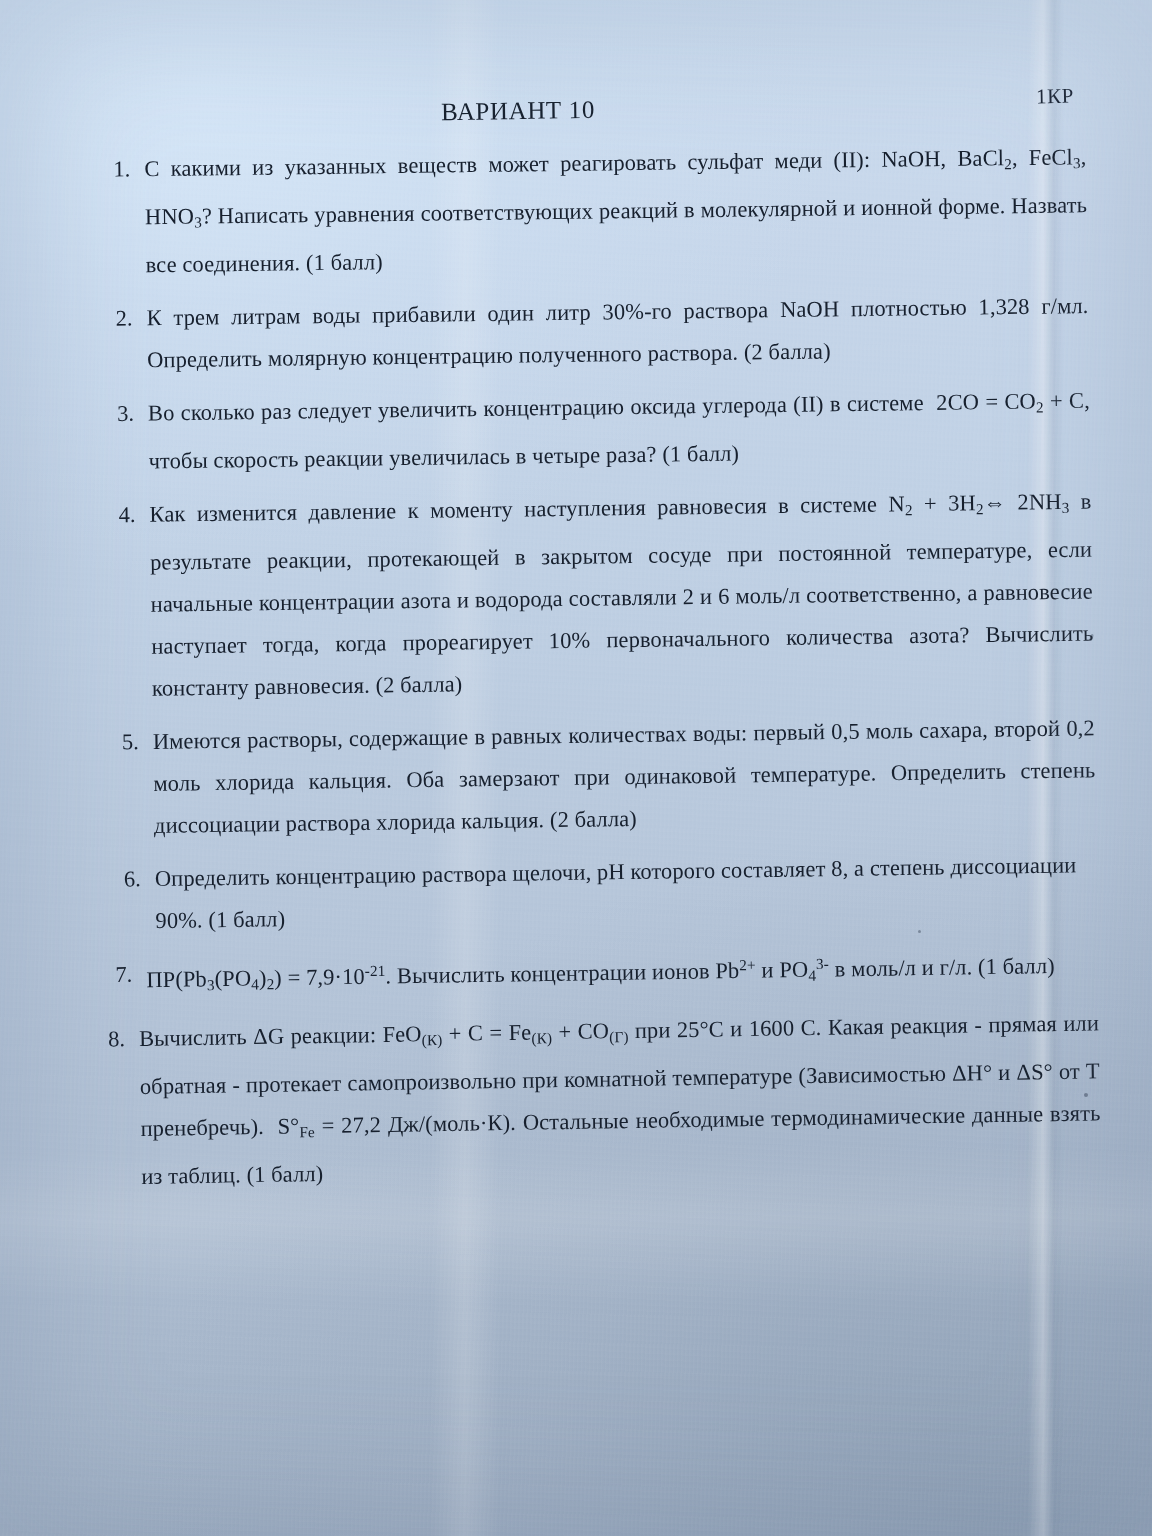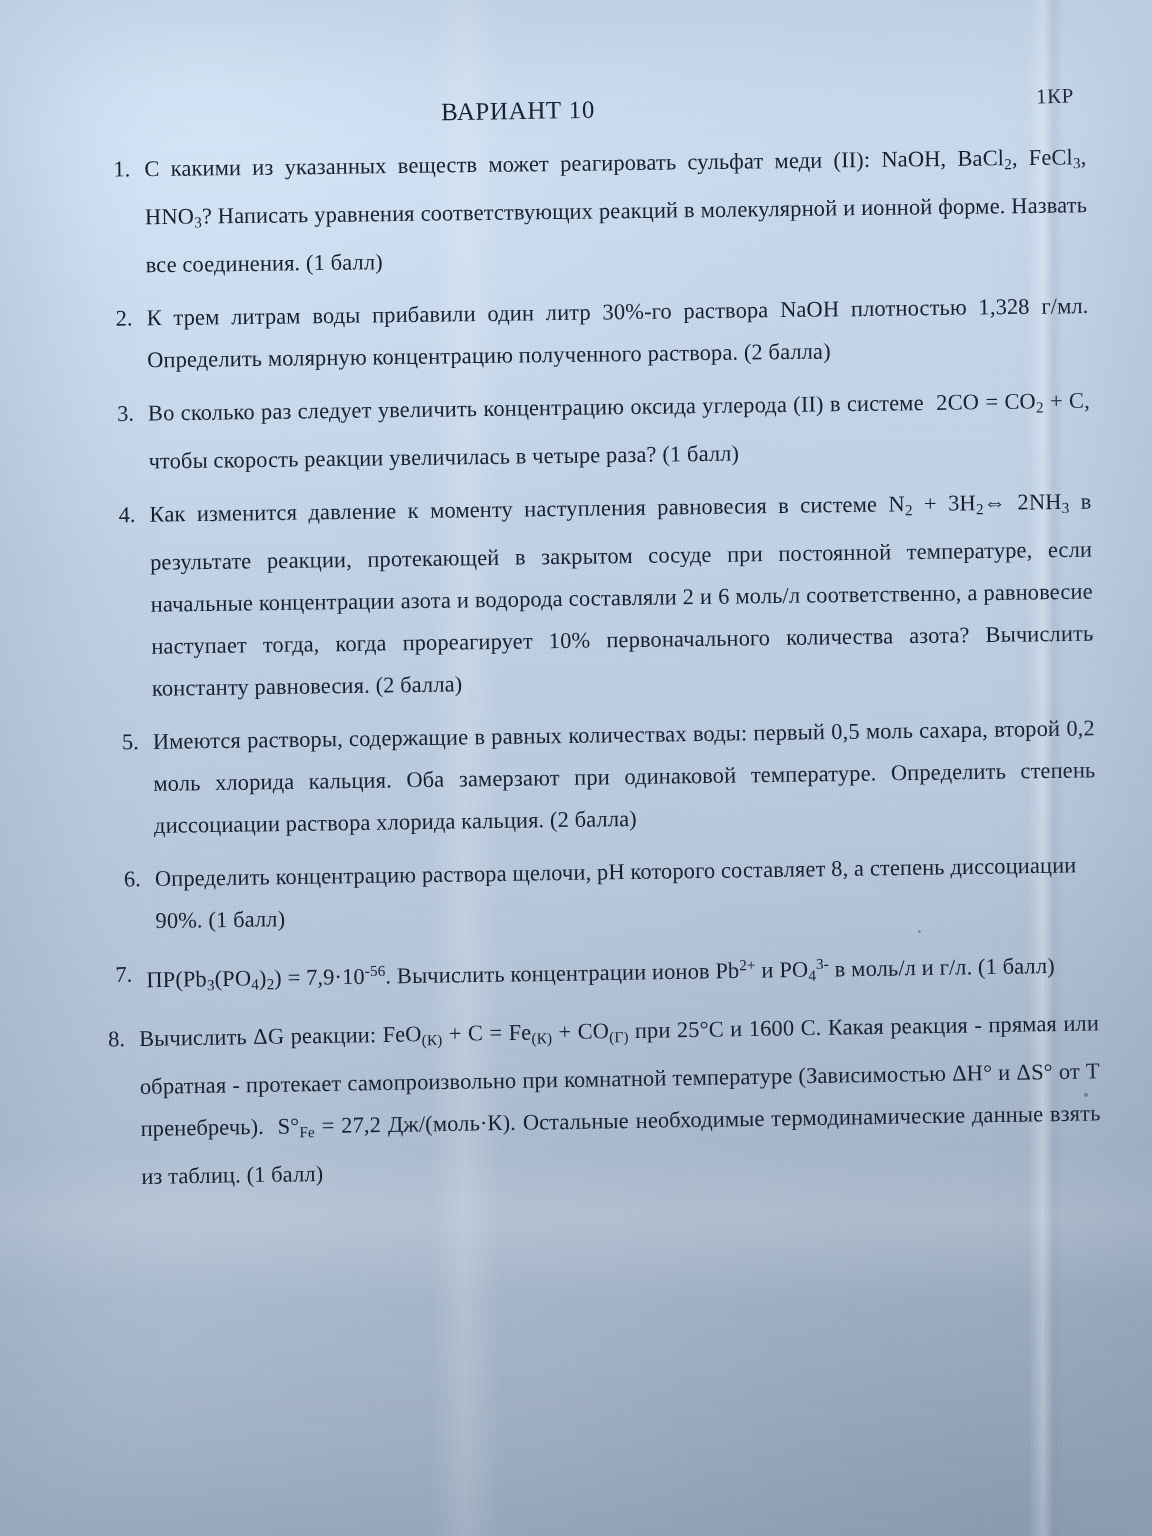--- a/index.html
+++ b/index.html
@@ -209,21 +209,21 @@
         <div class="q-text">Имеются растворы, содержащие в равных количествах воды: первый 0,5 моль сахара, второй 0,2 моль хлорида кальция. Оба замерзают при одинаковой температуре. Определить степень диссоциации раствора хлорида кальция. (2 балла)</div>
       </div>
 
       <div class="q-item">
         <div class="q-num">6.</div>
         <div class="q-text nojust">Определить концентрацию раствора щелочи, pH которого составляет 8, а степень диссоциации 90%. (1 балл)</div>
       </div>
 
       <div class="q-item">
         <div class="q-num">7.</div>
-        <div class="q-text nojust">ПР(Pb<sub>3</sub>(PO<sub>4</sub>)<sub>2</sub>) = 7,9·10<sup>-56</sup>. Вычислить концентрации ионов Pb<sup>2+</sup> и PO<sub>4</sub><sup>3-</sup> в моль/л и г/л. (1 балл)</div>
+        <div class="q-text nojust">ПР(Pb<sub>3</sub>(PO<sub>4</sub>)<sub>2</sub>) = 7,9·10<sup>-21</sup>. Вычислить концентрации ионов Pb<sup>2+</sup> и PO<sub>4</sub><sup>3-</sup> в моль/л и г/л. (1 балл)</div>
       </div>
 
       <div class="q-item">
         <div class="q-num">8.</div>
         <div class="q-text">Вычислить ΔG реакции: FeO<sub>(К)</sub> + C = Fe<sub>(К)</sub> + CO<sub>(Г)</sub> при 25°C и 1600 C. Какая реакция - прямая или обратная - протекает самопроизвольно при комнатной температуре (Зависимостью ΔH° и ΔS° от T пренебречь).&nbsp; S°<sub>Fe</sub> = 27,2 Дж/(моль·К). Остальные необходимые термодинамические данные взять из таблиц. (1 балл)</div>
       </div>
 
     </div>
 
     <div id="ink-speck-1"></div>

